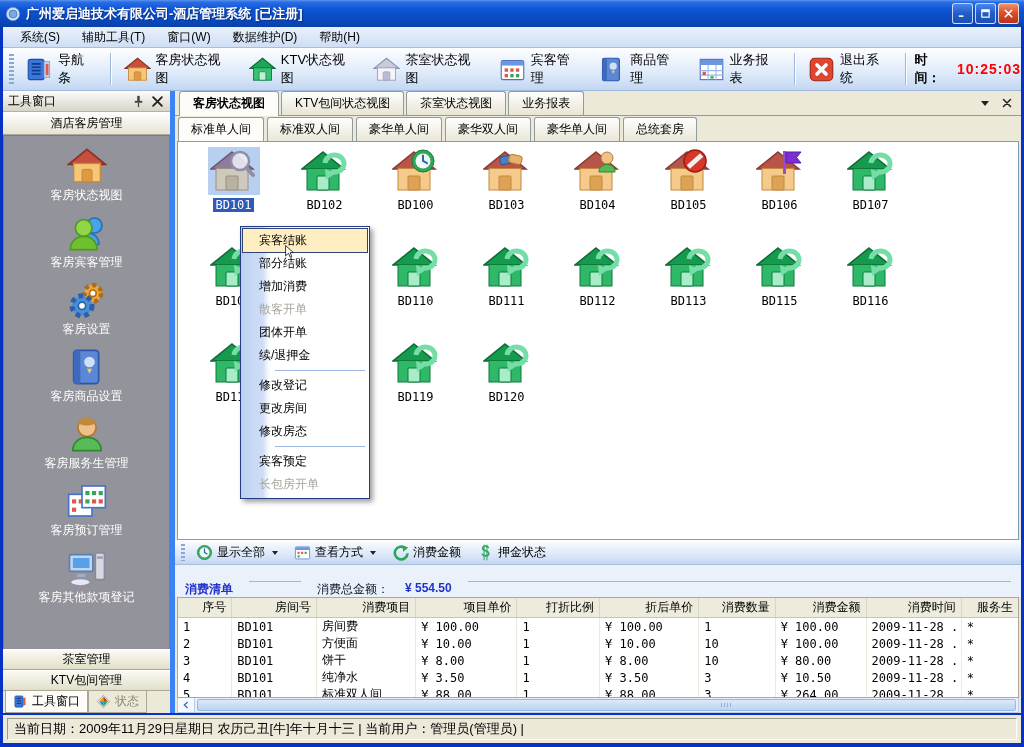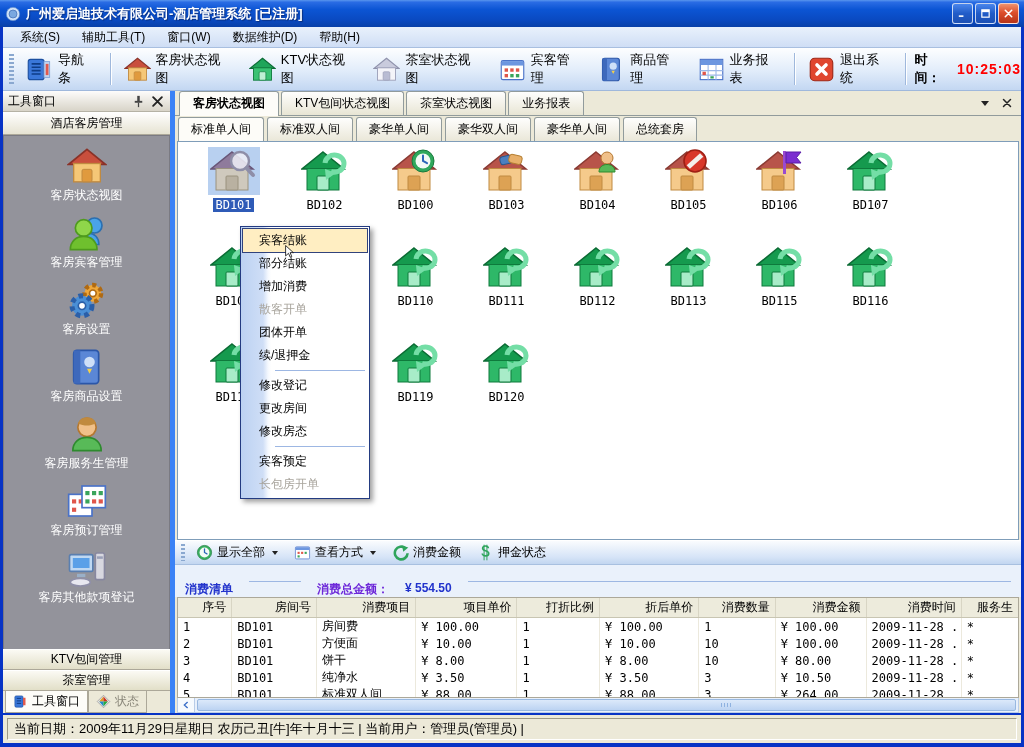--- a/index.html
+++ b/index.html
@@ -101,21 +101,21 @@
   .action-btn{display:flex;align-items:center;gap:4px;padding:2px 7px;cursor:pointer;}
   .action-btn .icon{width:17px;height:17px;}
   .dd-arrow{width:0;height:0;border-left:3px solid transparent;border-right:3px solid transparent;border-top:4px solid #222;margin-left:3px;}
 
   
   .cons-header{height:23px;flex:0 0 23px;display:flex;align-items:flex-start;padding:16px 10px;background:#eaf1fb;gap:16px;}
   .cons-title{color:#2233cc;font-weight:bold;}
   .cons-line{height:1px;background:#9db7e3;}
   .cons-line.short{width:52px;}
   .cons-line.long{flex:1;}
-  .cons-total-lbl{color:#6d28d9;font-weight:bold;}
+  .cons-total-lbl{color:#0f172a;font-weight:normal;}
   .cons-total-val{color:#2233cc;font-weight:bold;}
 
   
   .table-wrap{height:101px;flex:0 0 101px;margin:0 2px;background:#fff;border:1px solid #aca899;overflow:hidden;}
   table.cons{width:100%;border-collapse:collapse;table-layout:fixed;}
   table.cons th{background:#edebdc;font-weight:normal;text-align:right;padding:1px 5px;height:17px;font-size:12px;
     border-bottom:1px solid #c8c5b2;border-left:1px solid #d8d5c4;white-space:nowrap;overflow:hidden;}
   table.cons th:first-child{border-left:none;}
   table.cons td{padding:0 5px;height:15px;font-size:12px;border-left:1px solid #ece9dd;white-space:nowrap;overflow:hidden;
     font-family:"DejaVu Sans Mono","Liberation Mono",monospace;}
@@ -394,22 +394,22 @@
                 <rect x="17" y="3" width="5.5" height="16" rx="1" fill="#d8d8e0" stroke="#8888a0"></rect>
                 <rect x="18" y="5" width="3.5" height="1.5" fill="#9aa0b8"></rect>
                 <rect x="6" y="15.5" width="5" height="2" fill="#9ab0c8"></rect>
                 <ellipse cx="8" cy="20.5" rx="6" ry="2.3" fill="#e8e8f0" stroke="#9090a8"></ellipse>
               </svg>
             </span>
             <span class="lbl">客房其他款项登记</span>
           </div>
         </div>
       <div id="sidebar-bottom-buttons">
+          <div class="sb-btn">茶室管理</div>
           <div class="sb-btn">KTV包间管理</div>
-          <div class="sb-btn">茶室管理</div>
         </div>
       <div class="sb-tabs" id="sidebar-bottom-tabs">
           <span class="sb-tab active">
             <span class="icon">
               <svg viewBox="0 0 24 24" xmlns="http://www.w3.org/2000/svg">
                 <rect x="3" y="3" width="13" height="18" rx="2" fill="#3a77d9" stroke="#1b4fa0"></rect>
                 <path d="M6 7h7M6 11h7M6 15h7" stroke="#0e3c86" stroke-width="1.6"></path>
                 <rect x="16" y="6" width="4" height="12" fill="#e05a4e"></rect>
               </svg>
             </span>

